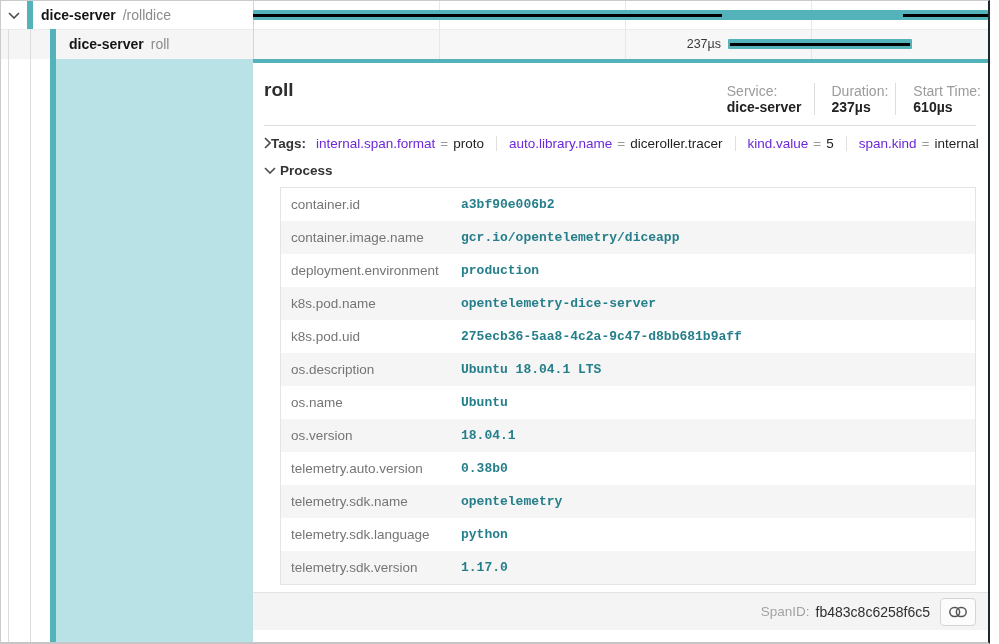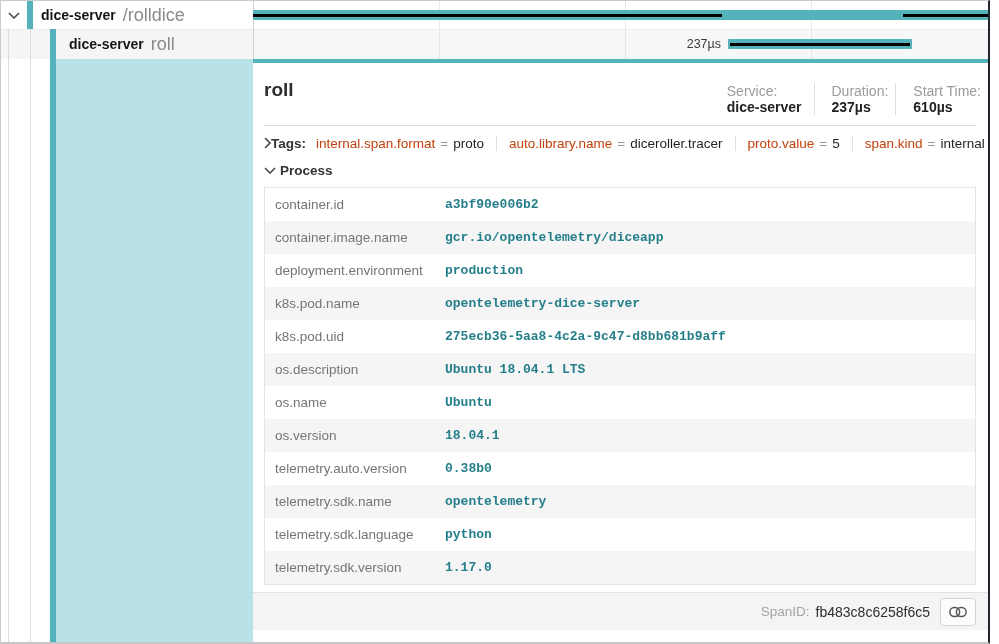--- a/index.html
+++ b/index.html
@@ -17,21 +17,21 @@
   .row2-timeline-bg { position:absolute; left:252px; right:0; top:28px; height:30px; background:#f7f7f7; }
   .gridline { position:absolute; top:0; height:58px; width:1px; background:#e7e7e7; }
   .g25 { left:438px; } .g50 { left:624px; } .g75 { left:810px; }
   .row-divider { position:absolute; left:0; right:0; top:28px; height:1px; background:#ececec; }
   .col-divider { position:absolute; left:252px; top:0; height:58px; width:1px; background:#d4d4d4; }
 
   .row1-name { position:absolute; left:0; top:0; width:252px; height:28px; display:flex; align-items:center; padding-left:7px; cursor:pointer; }
   .chev-btn { width:12px; display:flex; align-items:center; justify-content:center; cursor:pointer; }
   .svc-chip { width:6px; height:28px; background:var(--accent_teal,#54b2bb); margin-left:7px; }
   .svc-name { font-size:14px; font-weight:700; color:#151515; margin-left:8px; white-space:nowrap; }
-  .op-name { font-size:18px; color:#8a8a8a; margin-left:7px; white-space:nowrap; }
+  .op-name { font-size:14px; color:#8a8a8a; margin-left:7px; white-space:nowrap; }
 
   .guide { position:absolute; top:28px; bottom:0; width:1px; background:#dcdcdc; }
   .guide-a { left:7px; } .guide-b { left:29px; }
   .span-color-bar { position:absolute; left:49px; width:6px; top:28px; bottom:0; background:var(--accent_teal,#54b2bb); }
   .row2-name { position:absolute; left:60px; top:28px; height:30px; display:flex; align-items:center; cursor:pointer; }
   .detail-left-teal { position:absolute; left:55px; width:197px; top:58px; bottom:0; background:var(--light_teal,#b9e2e7); }
 
   .bar-parent { position:absolute; left:252px; right:0; top:9px; height:10px; background:var(--accent_teal,#54b2bb); border-radius:1px; cursor:pointer; }
   .cp { position:absolute; top:3.5px; height:3px; background:var(--critical_path,#000); }
   .cp1 { left:0; width:63.8%; }
@@ -54,25 +54,25 @@
 
   .hr { border-top:1px solid #ddd; margin:10px 12px 0 11px; }
 
   .accordion-row { display:flex; align-items:center; margin:7px 12px 0 11px; font-size:13.5px; height:20px; cursor:pointer; }
   .chev-ico { width:16px; display:flex; align-items:center; color:#444; }
   .section-lbl { font-weight:700; color:#333; margin-right:8px; white-space:nowrap; }
   .tag-list { display:flex; align-items:center; }
   .tag-item { display:flex; align-items:baseline; padding:0 12px; border-right:1px solid #e0e0e0; white-space:nowrap; }
   .tag-item:nth-of-type(1) { padding-left:2px; }
   .tag-item:last-of-type { border-right:none; }
-  .tag-key { color:#c2410c; }
+  .tag-key { color:#6d28d9; }
   .eq { color:#9a9a9a; margin:0 5px; }
   .tag-val { color:#1f1f1f; }
 
-  .kv-table { margin:7px 12px 0 11px; border:1px solid #e4e4e4; }
+  .kv-table { margin:7px 12px 0 27px; border:1px solid #e4e4e4; }
   .kv-row { display:flex; height:33px; align-items:center; }
   .kv-row:nth-of-type(even) { background:#f5f5f5; }
   .kv-key { width:180px; padding-left:10px; font-size:13.5px; color:#757575; flex:none; }
   .kv-val { font-family:"Liberation Mono", monospace; font-size:13px; font-weight:600; color:var(--value_teal,#257f8a); }
 
   .panel-footer { position:absolute; left:0; right:0; bottom:12px; height:38px; background:#f4f4f4; border-top:1px solid #e3e3e3;
     display:flex; align-items:center; justify-content:flex-end; padding-right:12px; }
   .spanid-lbl { color:#a3a3a3; font-size:13.5px; }
   .spanid-val { color:#2f2f2f; font-size:14px; margin-left:6px; }
   .link-btn { margin-left:10px; width:36px; height:28px; background:#fcfcfc; border:1px solid #d4d4d4; border-radius:4px;
@@ -162,21 +162,21 @@
               <span class="tag-val">proto</span>
             </span>
 
             <span class="tag-item">
               <span class="tag-key">auto.library.name</span>
               <span class="eq">=</span>
               <span class="tag-val">diceroller.tracer</span>
             </span>
 
             <span class="tag-item">
-              <span class="tag-key">proto.value</span>
+              <span class="tag-key">kind.value</span>
               <span class="eq">=</span>
               <span class="tag-val">5</span>
             </span>
 
             <span class="tag-item">
               <span class="tag-key">span.kind</span>
               <span class="eq">=</span>
               <span class="tag-val">internal</span>
             </span>
           </span>

